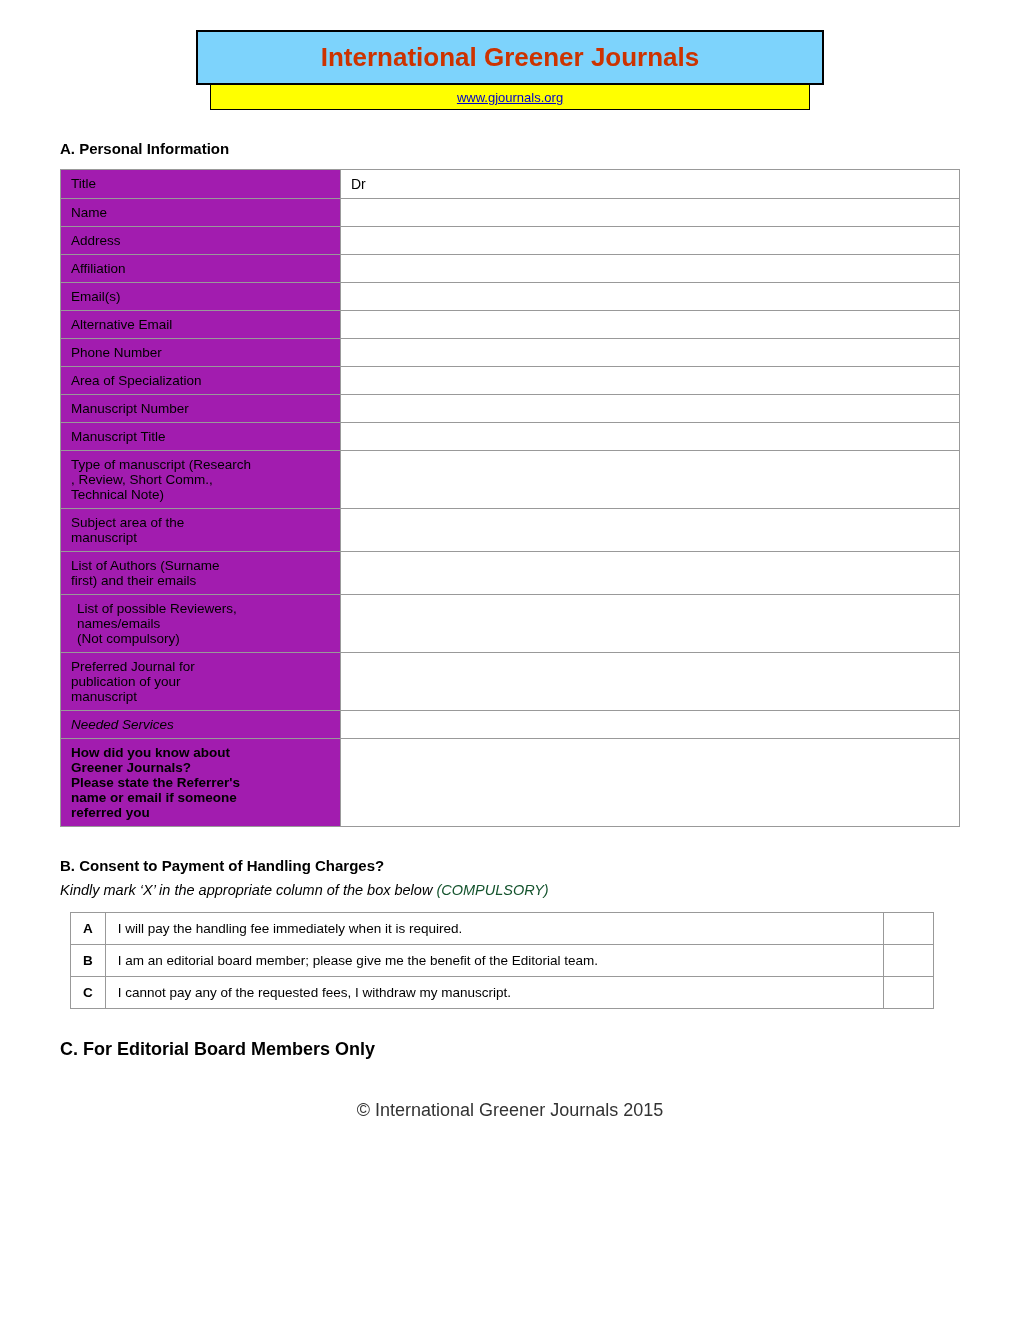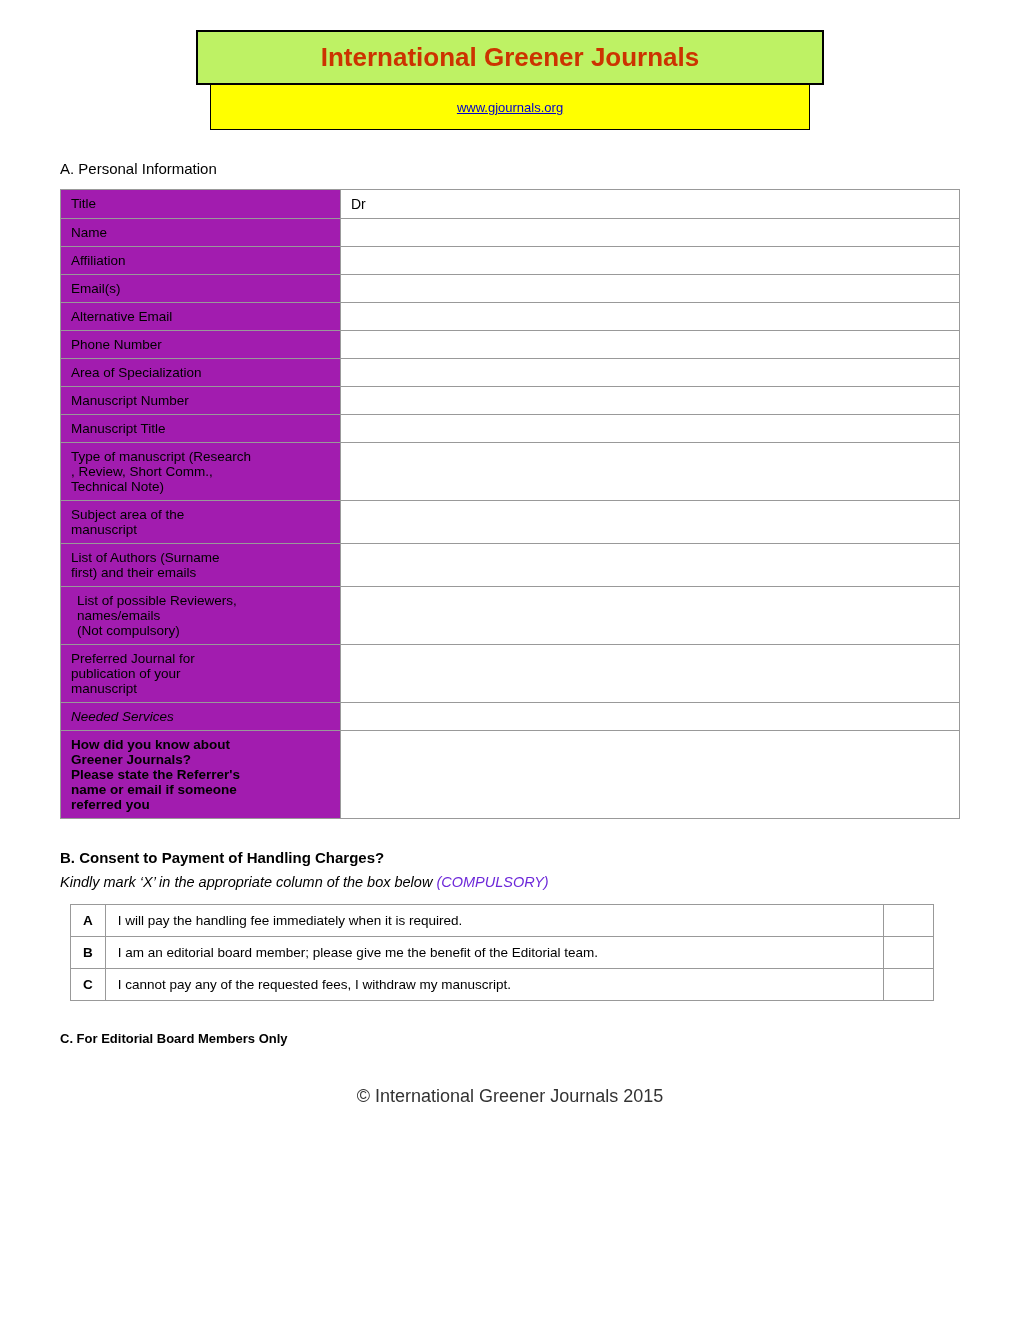--- a/index.html
+++ b/index.html
@@ -14,49 +14,49 @@
     }
 
     
     .header-wrapper {
       display: flex;
       flex-direction: column;
       align-items: center;
       margin-bottom: 30px;
     }
     .header-title-box {
-      background: #bef264;
+      background: #7dd3fc;
       border: 2px solid #000;
       padding: 10px 40px;
       text-align: center;
       width: 628px;
     }
     .header-title {
       font-size: 26px;
       font-weight: bold;
       color: #cc3300;
       font-family: Arial, sans-serif;
     }
     .header-url-box {
       background: #ffff00;
       border: 1px solid #000;
       border-top: none;
-      padding: 14px 40px;
+      padding: 4px 40px;
       text-align: center;
       width: 600px;
     }
     .header-url {
       color: #0000cc;
       font-size: 13px;
       text-decoration: underline;
     }
 
     
     .section-heading {
-      font-weight: normal;
+      font-weight: bold;
       font-size: 15px;
       margin-bottom: 12px;
       margin-top: 20px;
     }
 
     
     .info-table {
       border-collapse: collapse;
       width: 100%;
       margin-bottom: 30px;
@@ -83,21 +83,21 @@
       font-weight: bold;
       font-size: 15px;
       margin-bottom: 8px;
     }
     .compulsory-note {
       font-style: italic;
       font-size: 14.5px;
       margin-bottom: 14px;
     }
     .compulsory-red {
-      color: #6d28d9;
+      color: #14532d;
     }
 
     
     .payment-table {
       border-collapse: collapse;
       width: 96%;
       margin-left: 10px;
       margin-bottom: 30px;
     }
     .payment-table td {
@@ -111,21 +111,21 @@
       text-align: center;
       font-weight: bold;
     }
     .payment-table td:last-child {
       width: 50px;
     }
 
     
     .section-c-heading {
       font-weight: bold;
-      font-size: 13px;
+      font-size: 18px;
       margin-bottom: 12px;
       margin-top: 10px;
     }
 
     
     .footer {
       text-align: center;
       font-size: 18px;
       color: #333;
       margin-top: 40px;
@@ -149,20 +149,24 @@
   <tbody id="info-table-body">
   <tr>
         <td style="white-space: pre-wrap;">Title</td>
         <td>Dr</td>
       </tr>
       <tr>
         <td style="white-space: pre-wrap;">Name</td>
         <td></td>
       </tr>
       <tr>
+        <td style="white-space: pre-wrap;">Address</td>
+        <td></td>
+      </tr>
+      <tr>
         <td style="white-space: pre-wrap;">Affiliation</td>
         <td></td>
       </tr>
       <tr>
         <td style="white-space: pre-wrap;">Email(s)</td>
         <td></td>
       </tr>
       <tr>
         <td style="white-space: pre-wrap;">Alternative Email</td>
         <td></td>

